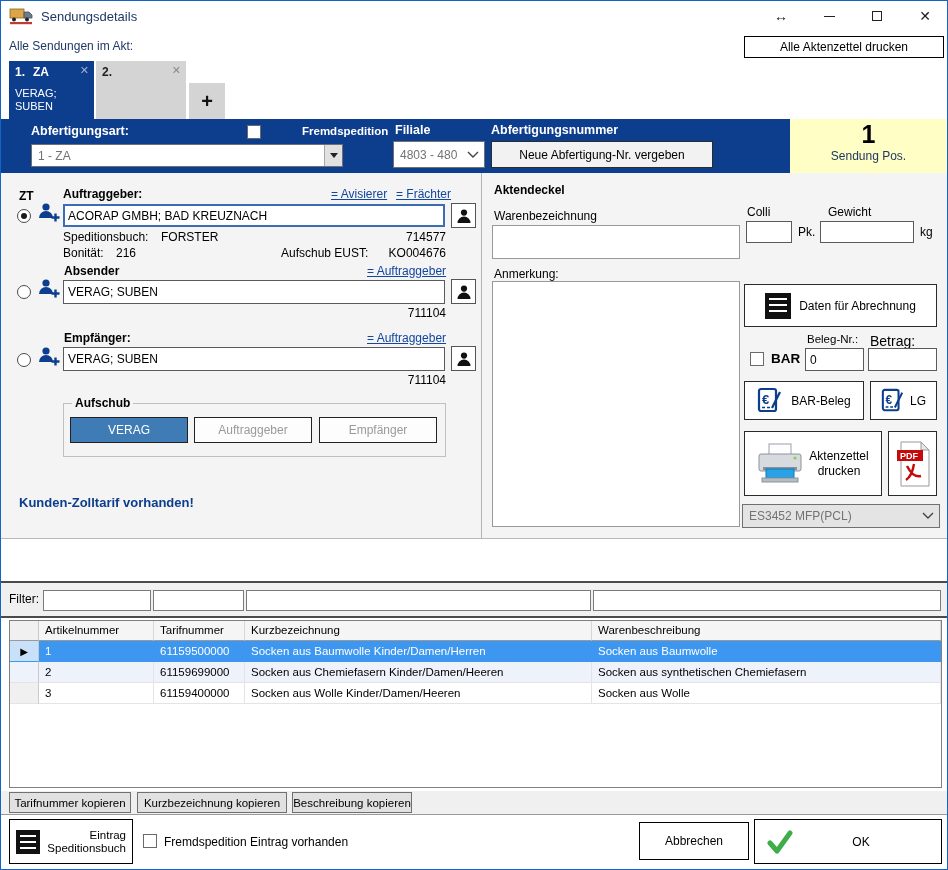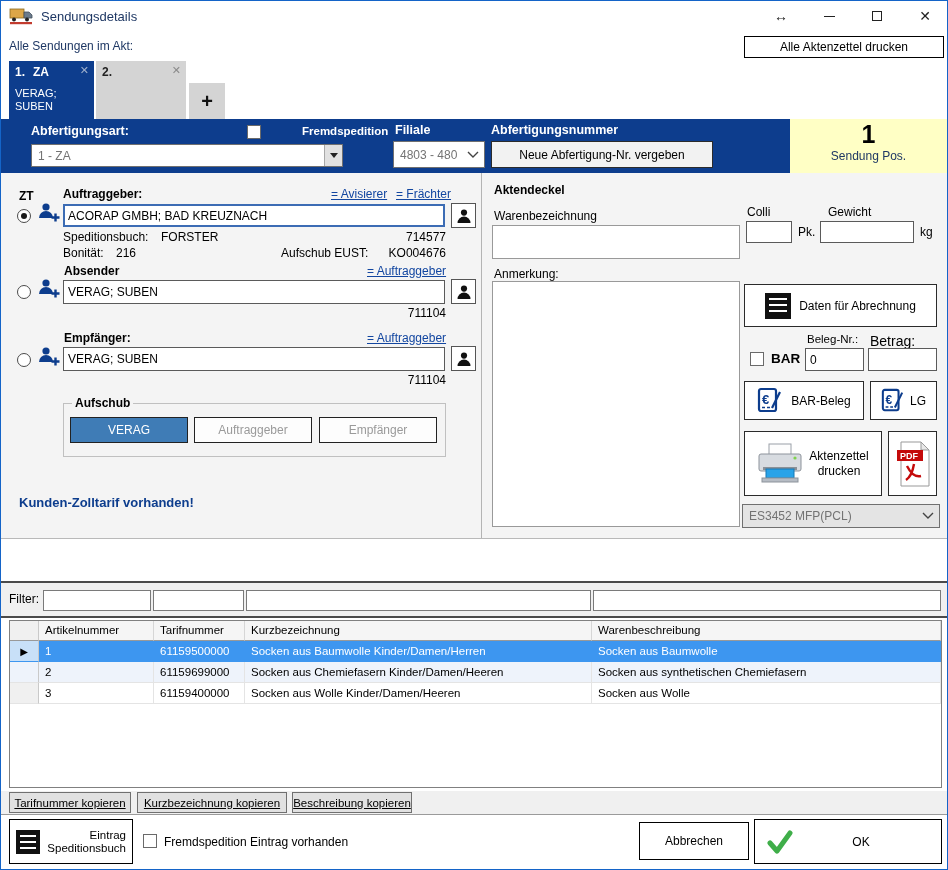--- a/index.html
+++ b/index.html
@@ -112,21 +112,21 @@
   .row-selected .gc { background:#3d96f0; color:#fff; border-color:#3d96f0; }
   .row-selected .rowsel { background:#c8e0f8; color:#000; border-right:1px solid #c9c9c9; }
   .row-alt .gc { background:#eef3fb; }
   .sel-arrow { font-size:10px; }
   .grid-empty { grid-column:1 / 6; background:#fff; }
 
   
   .copyrow { position:absolute; top:790px; left:0; right:0; height:24px; background:#f0f0f0;
              border-bottom:1px solid #9a9a9a; }
   .copy-btn { position:absolute; top:1px; height:21px; background:#e1e1e1; border:1px solid #707070;
-              font-size:11.5px; font-family:inherit;text-decoration:underline; }
+              font-size:11.5px; font-family:inherit; }
 
   
   .footer { position:absolute; top:815px; left:0; right:0; bottom:0; background:#fff; }
   .sped-btn { position:absolute; left:8px; top:3px; width:124px; height:45px; background:#fff;
               border:1px solid #000; display:flex; align-items:center; padding:0 6px; gap:6px; }
   .sped-text { flex:1; text-align:right; font-size:11.5px; line-height:13px; }
   .footer-chk { position:absolute; left:142px; top:18px; }
   .footer-chk-lbl { position:absolute; left:163px; top:19px; }
   .cancel-btn { position:absolute; left:638px; top:6px; width:110px; height:38px; background:#fff;
                 border:1px solid #000; font-size:12px; font-family:inherit; }

